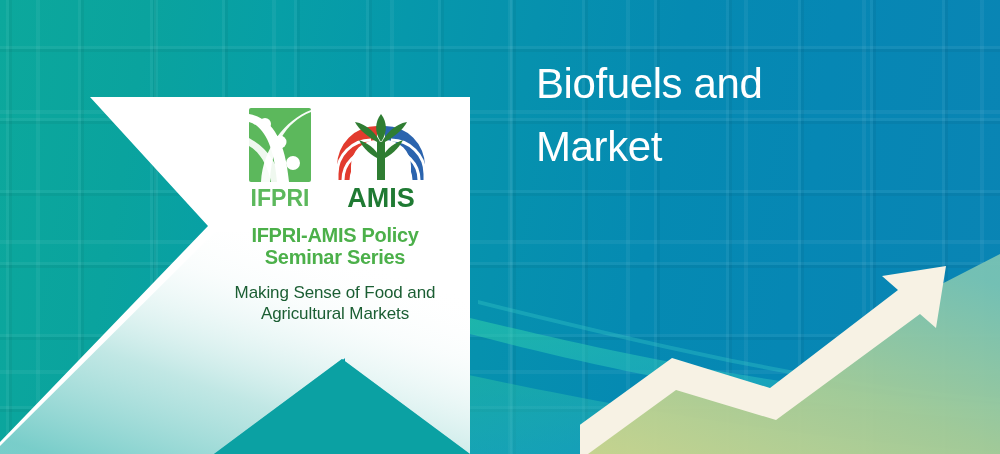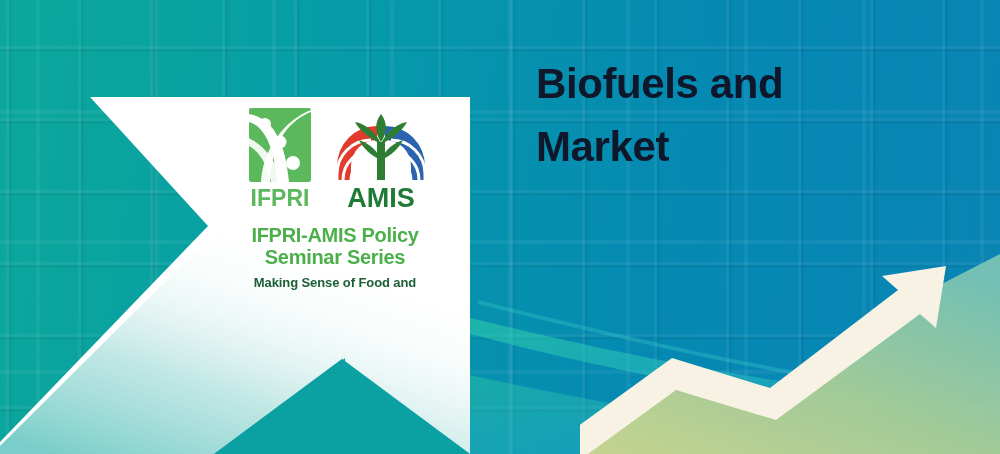--- a/index.html
+++ b/index.html
@@ -77,36 +77,36 @@
 
   .series-title {
     margin-top:12px;
     color:#4cb04a;
     font-size:20px;
     font-weight:bold;
     line-height:1.12;
     letter-spacing:-0.3px;
   }
   .series-sub {
-    margin-top:6px;
+    margin-top:13px;
     color:#1b5e33;
-    font-size:13px;
-    font-weight:bold;
+    font-size:17px;
+    font-weight:normal;
     line-height:1.25;
     letter-spacing:-0.1px;
   }
 
   
   .headline {
     position:absolute;
     left:536px; top:52px;
     width:430px;
-    color:#0f172a;
+    color:#ffffff;
     font-size:42px;
-    font-weight:bold;
+    font-weight:normal;
     line-height:1.50;
     letter-spacing:-0.4px;
   }
   .headline .hl-line { display:block; white-space:nowrap; }
 </style>
 </head>
 <body>
 
 <div id="stage">
 
@@ -218,20 +218,21 @@
       </svg>
     </div>
 
     <div class="series-title">
       <div>IFPRI-AMIS Policy</div>
       <div>Seminar Series</div>
     </div>
 
     <div class="series-sub">
       <div>Making Sense of Food and</div>
+      <div>Agricultural Markets</div>
     </div>
   </div>
 
   <div class="headline">
     <span class="hl-line">Biofuels and</span>
     <span class="hl-line">Market</span>
   </div>
 
 </div>
 

